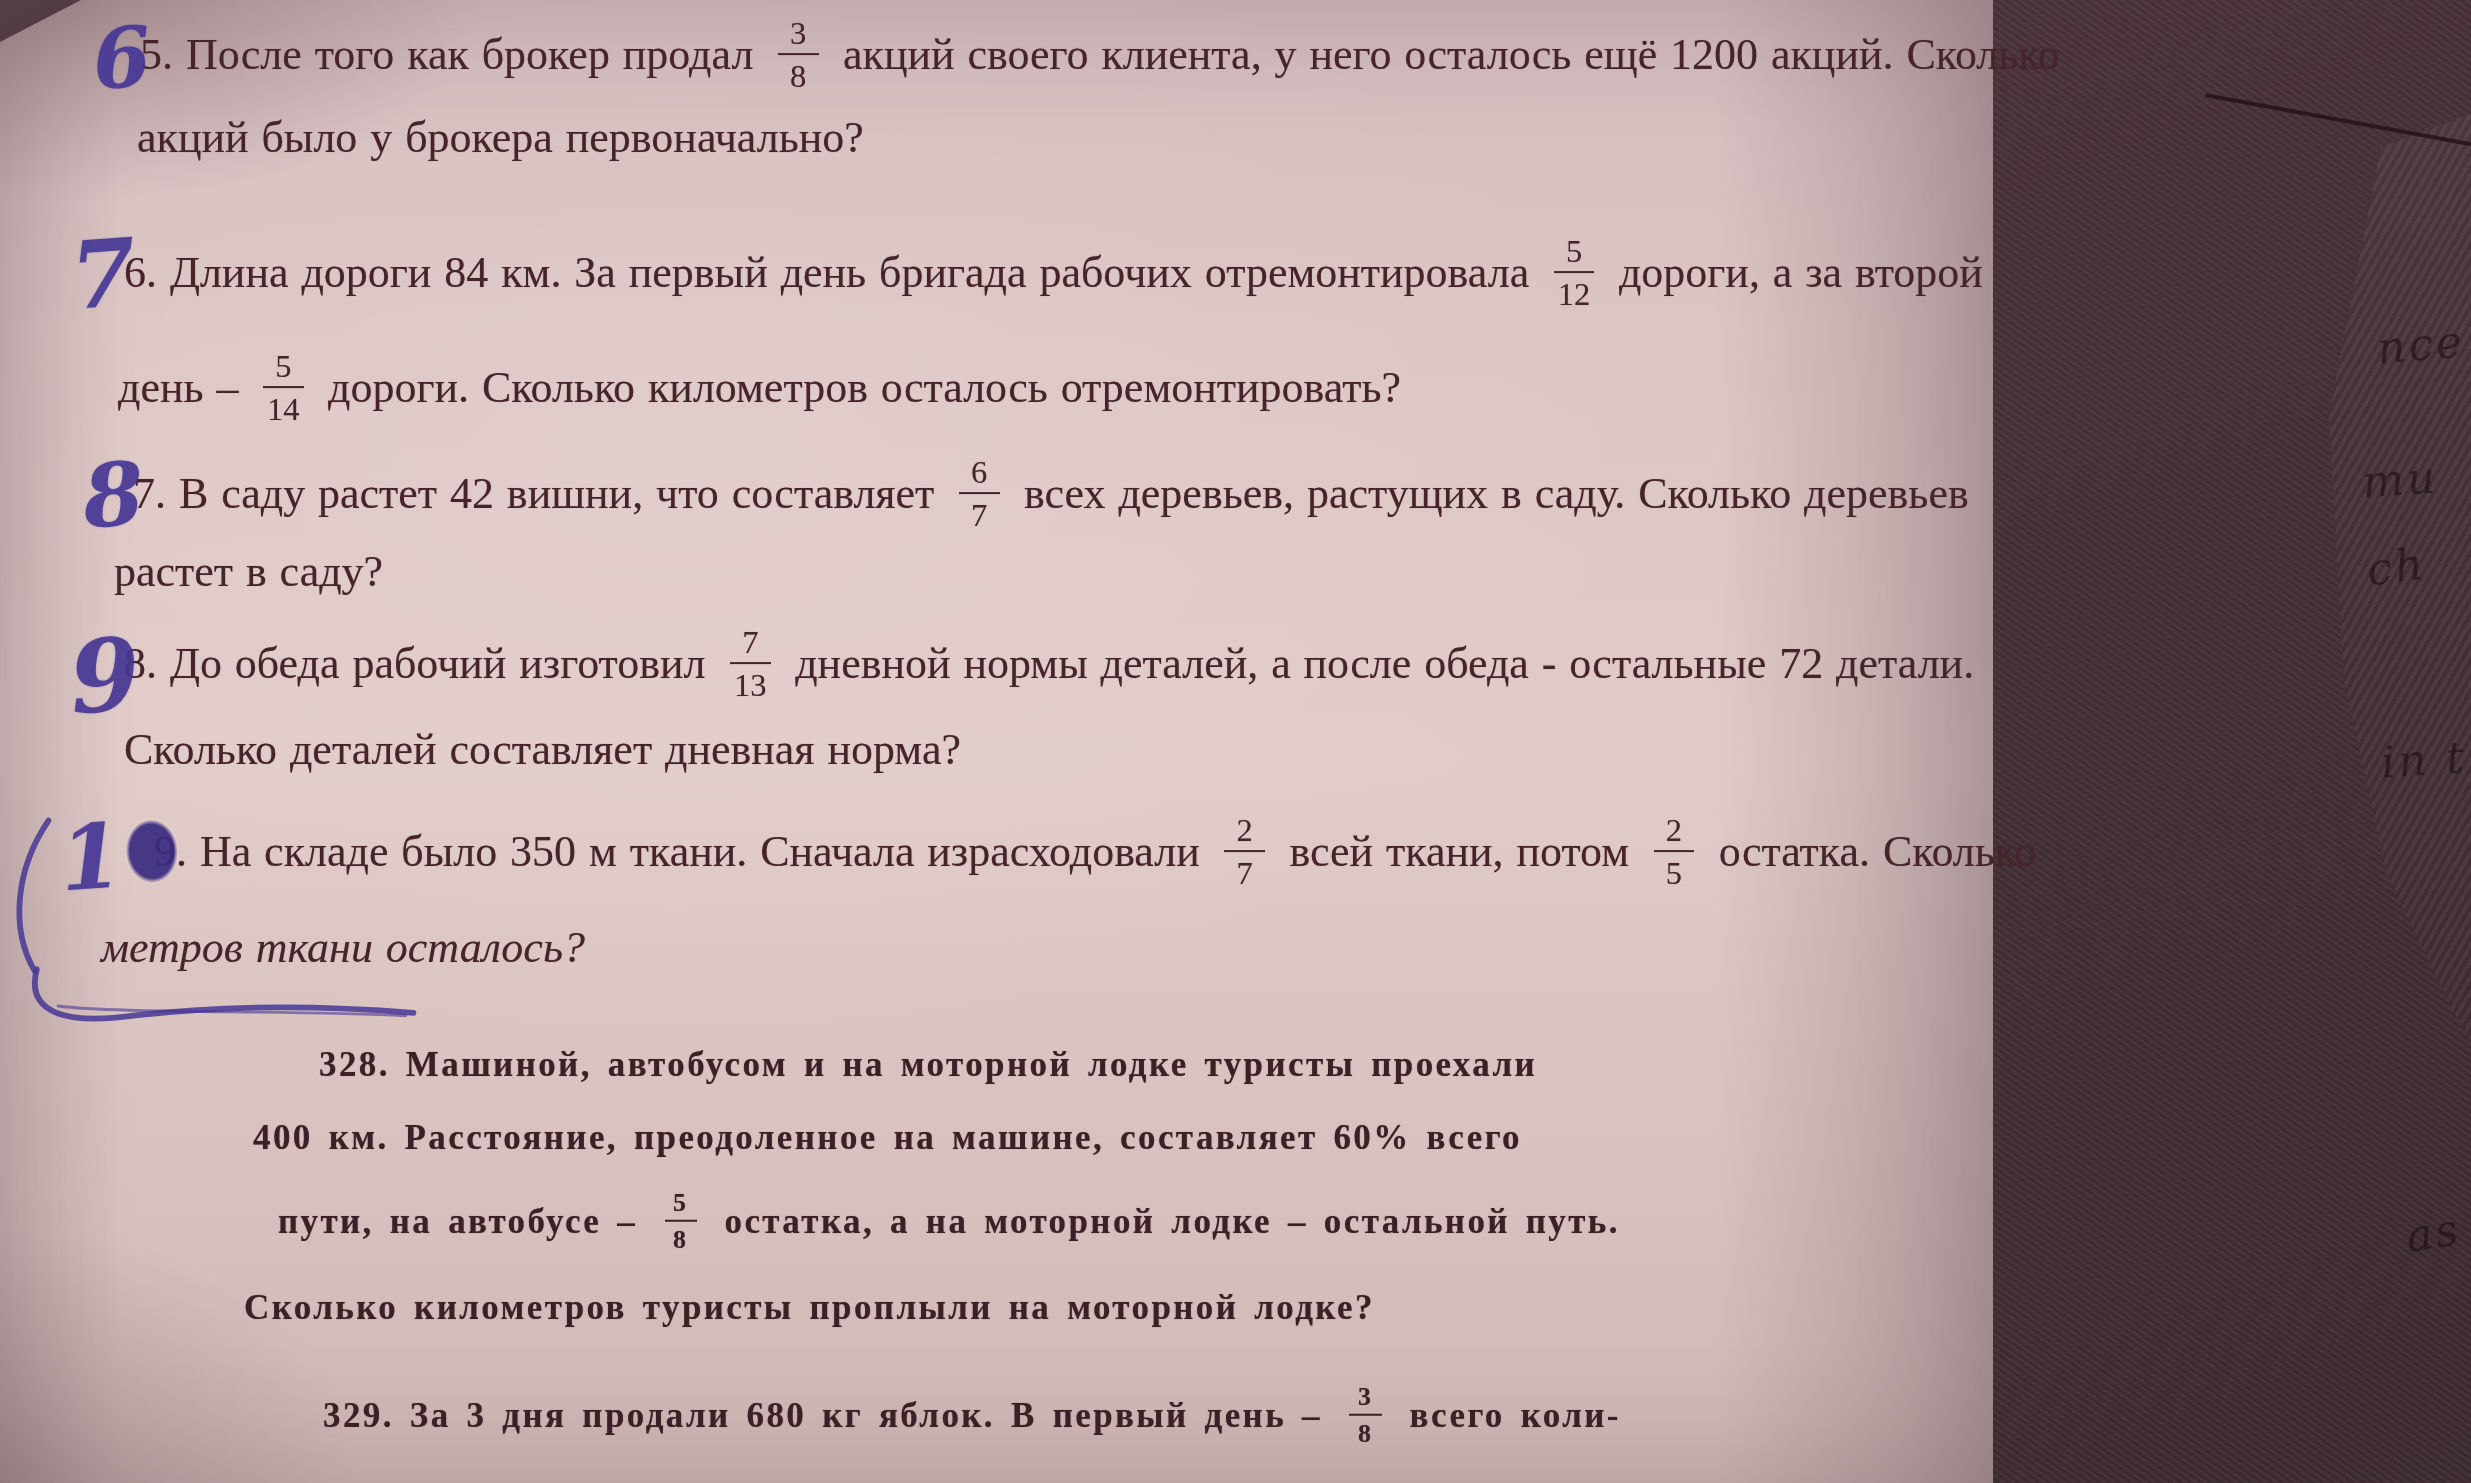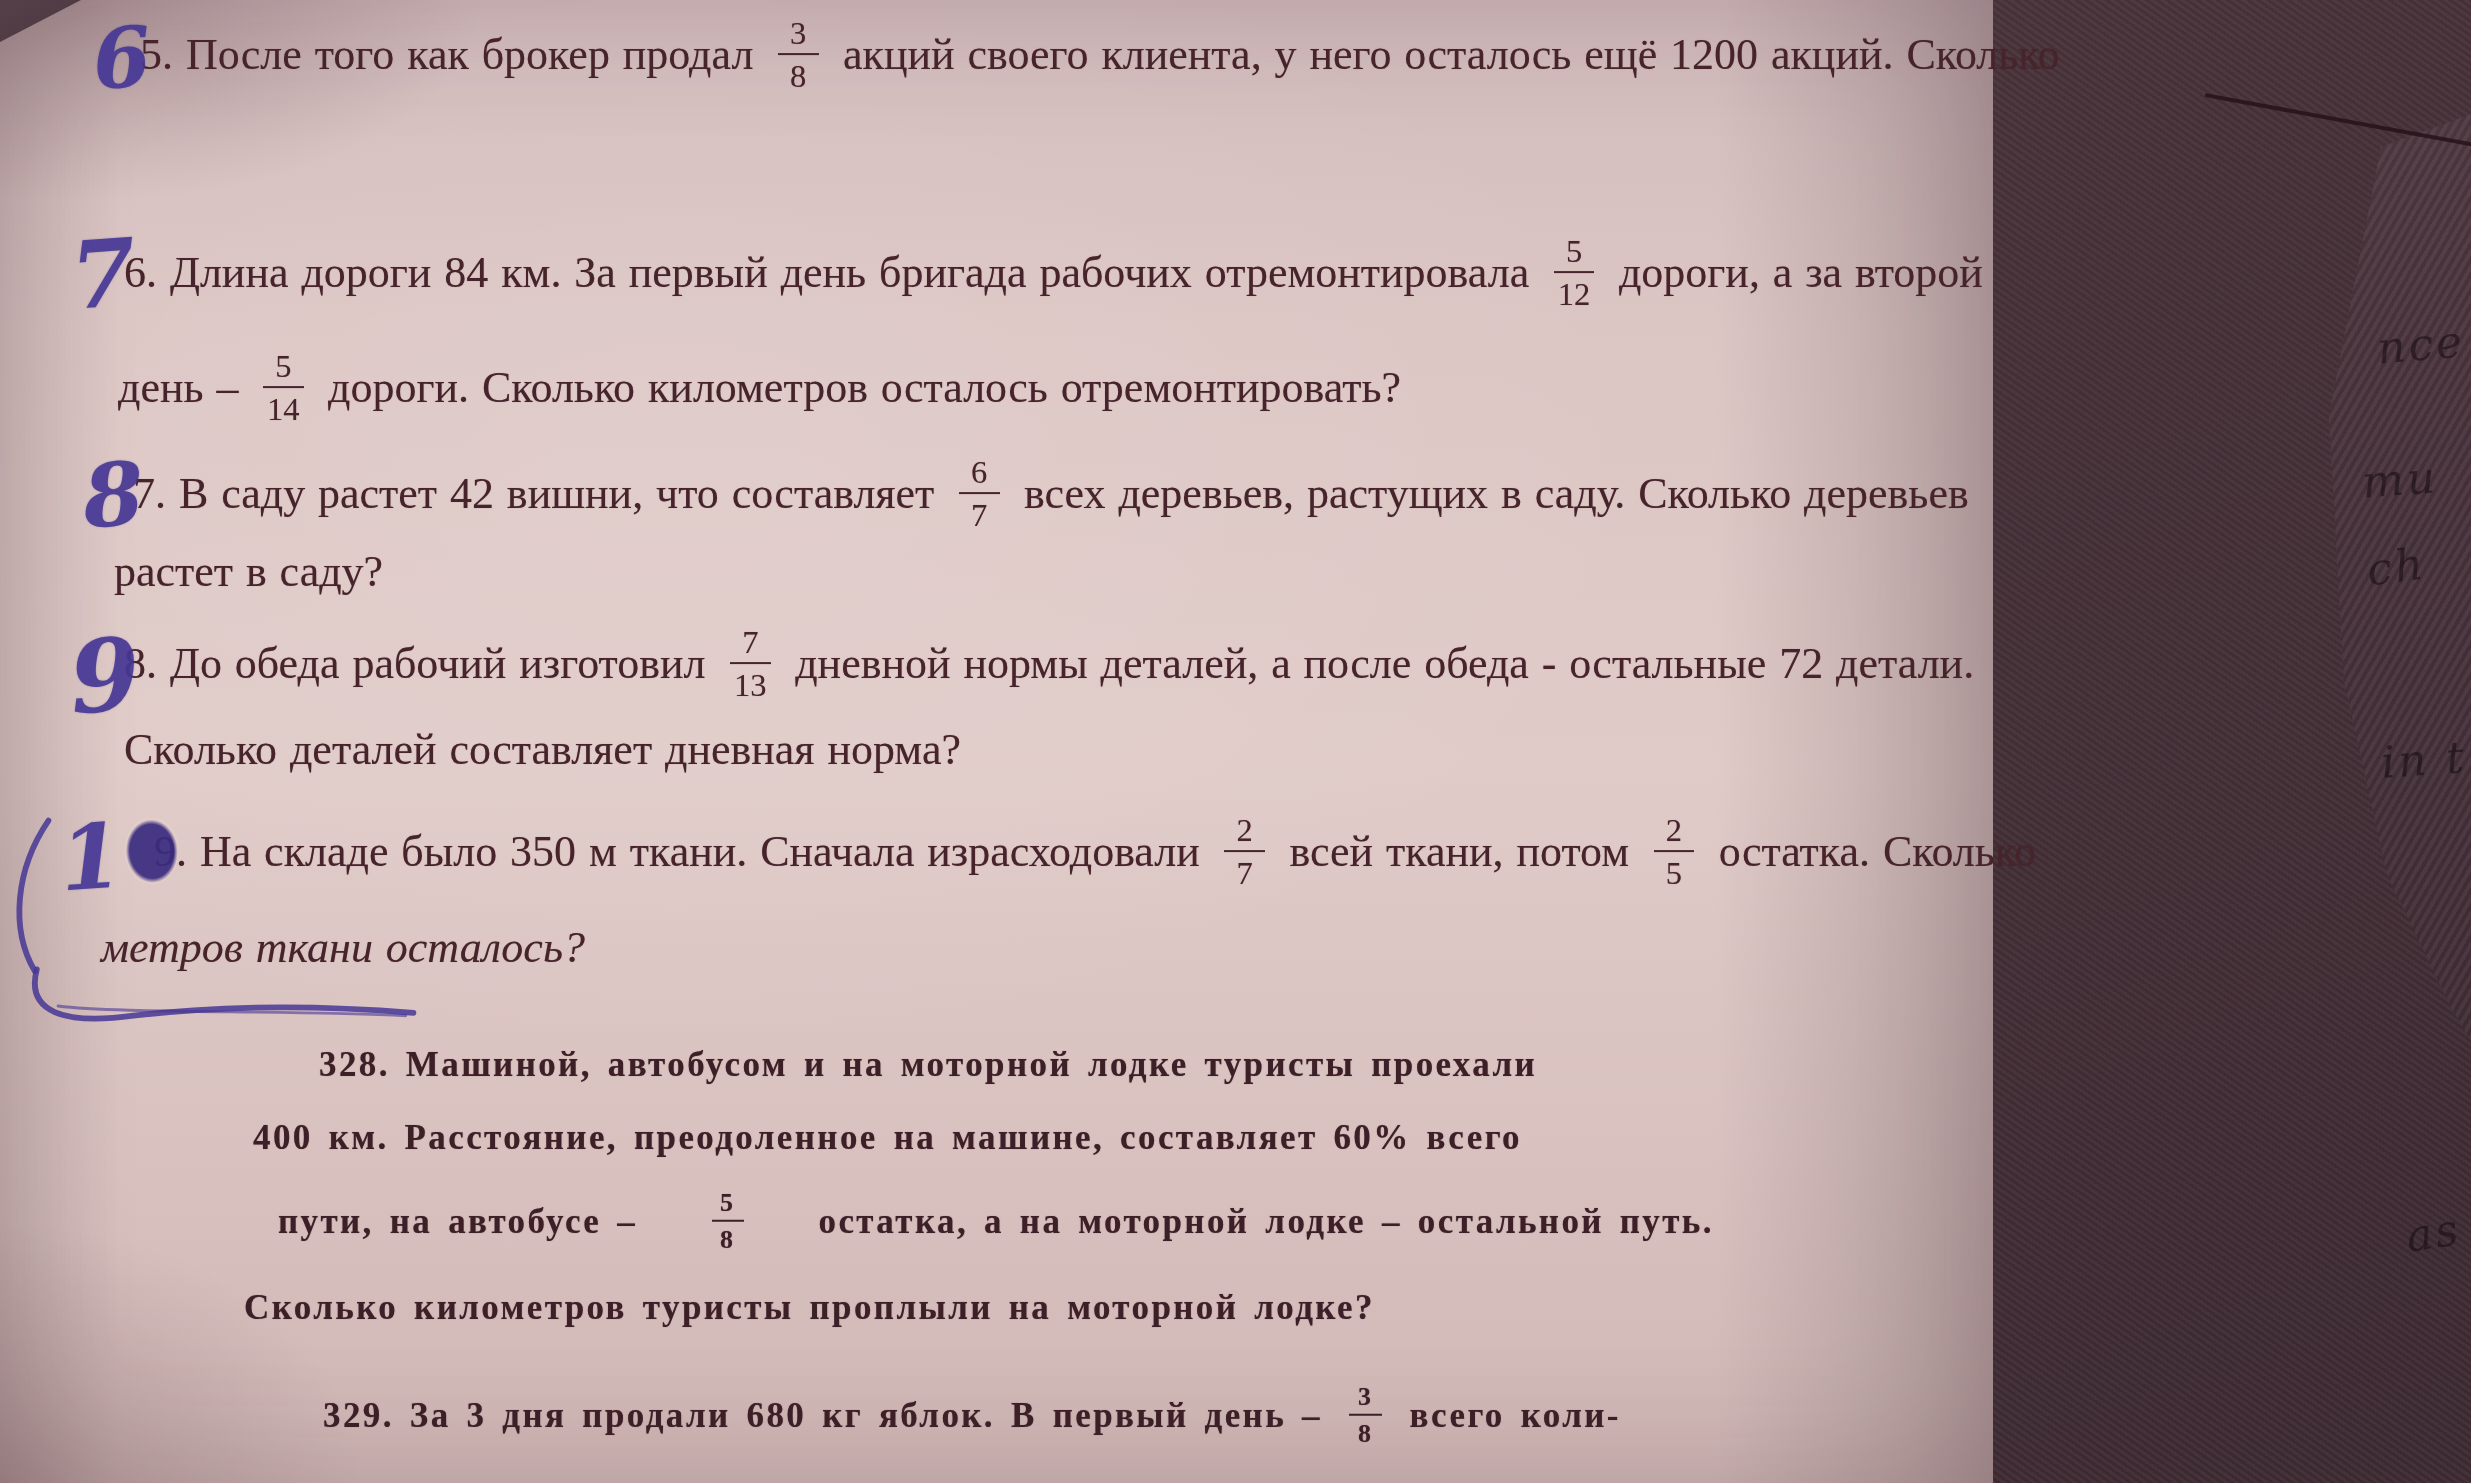--- a/index.html
+++ b/index.html
@@ -74,36 +74,37 @@
     font-family:"DejaVu Serif","Liberation Serif",serif;font-style:italic;
     font-size:44px;color:#140a10;opacity:.55;letter-spacing:2.9px;white-space:pre;
   }
 </style>
 </head>
 <body>
 
 <div class="stage">
   <div class="page" id="page">
       <div class="line" style="left: 140px; top: 55px;"><span>5. После того как брокер продал </span><span class="frac"><span class="num">3</span><span class="den">8</span></span><span> акций своего клиента, у него осталось ещё 1200 акций. Сколько</span></div>
+      <div class="line" style="left: 137px; top: 138px;"><span>акций было у брокера первоначально?</span></div>
       <div class="note" style="left: 93px; top: 58px; font-size: 83px;">6</div>
       <div class="line" style="left: 124px; top: 273px;"><span>6. Длина дороги 84 км. За первый день бригада рабочих отремонтировала </span><span class="frac"><span class="num">5</span><span class="den">12</span></span><span> дороги, а за второй</span></div>
       <div class="line" style="left: 118px; top: 388px; justify-content: space-between;"><span>день – </span><span class="frac"><span class="num">5</span><span class="den">14</span></span><span> дороги. Сколько километров осталось отремонтировать?</span></div>
       <div class="note" style="left: 71px; top: 274px; font-size: 93px;">7</div>
       <div class="line" style="left: 133px; top: 494px;"><span>7. В саду растет 42 вишни, что составляет </span><span class="frac"><span class="num">6</span><span class="den">7</span></span><span> всех деревьев, растущих в саду. Сколько деревьев</span></div>
       <div class="line" style="left: 114px; top: 572px;"><span>растет в саду?</span></div>
       <div class="note" style="left: 83px; top: 495px; font-size: 87px;">8</div>
       <div class="line" style="left: 124px; top: 664px;"><span>8. До обеда рабочий изготовил </span><span class="frac"><span class="num">7</span><span class="den">13</span></span><span> дневной нормы деталей, а после обеда - остальные 72 детали.</span></div>
       <div class="line" style="left: 124px; top: 750px;"><span>Сколько деталей составляет дневная норма?</span></div>
       <div class="note" style="left: 70px; top: 676px; font-size: 100px;">9</div>
       <div class="line" style="left: 154px; top: 852px;"><span>9. На складе было 350 м ткани. Сначала израсходовали </span><span class="frac"><span class="num">2</span><span class="den">7</span></span><span> всей ткани, потом </span><span class="frac"><span class="num">2</span><span class="den">5</span></span><span> остатка. Сколько</span></div>
       <div class="line" style="left: 101px; top: 948px; font-style: italic;"><span>метров ткани осталось?</span></div>
       <div class="note" style="left: 60px; top: 855px; font-size: 89px;"><span>1</span><span class="blob"></span></div>
       <div class="line bold" style="left: 319px; top: 1065px;"><span>328. Машиной, автобусом и на моторной лодке туристы проехали</span></div>
       <div class="line bold" style="left: 253px; top: 1138px;"><span>400 км. Расстояние, преодоленное на машине, составляет 60% всего</span></div>
-      <div class="line bold" style="left: 278px; top: 1221px; gap: 47px;"><span>пути, на автобусе – </span><span class="frac"><span class="num">5</span><span class="den">8</span></span><span> остатка, а на моторной лодке – остальной путь.</span></div>
+      <div class="line bold" style="left: 278px; top: 1221px;"><span>пути, на автобусе – </span><span class="frac"><span class="num">5</span><span class="den">8</span></span><span> остатка, а на моторной лодке – остальной путь.</span></div>
       <div class="line bold" style="left: 244px; top: 1308px;"><span>Сколько километров туристы проплыли на моторной лодке?</span></div>
       <div class="line bold" style="left: 323px; top: 1415px;"><span>329. За 3 дня продали 680 кг яблок. В первый день – </span><span class="frac"><span class="num">3</span><span class="den">8</span></span><span> всего коли-</span></div>
     </div>
 
   <svg class="flourish" width="2472" height="1483" viewBox="0 0 2560 1536">
     <path d="M 50 850 C 16 900, 10 962, 36 1006" fill="none" stroke="#463795" stroke-width="6" stroke-linecap="round" opacity="0.85"></path>
     <path d="M 38 1004 C 26 1048, 66 1062, 138 1052 C 240 1040, 342 1042, 428 1049" fill="none" stroke="#463795" stroke-width="6" stroke-linecap="round" opacity="0.85"></path>
     <path d="M 60 1042 C 120 1050, 300 1046, 420 1052" fill="none" stroke="#463795" stroke-width="3" stroke-linecap="round" opacity="0.6"></path>
   </svg>
 

